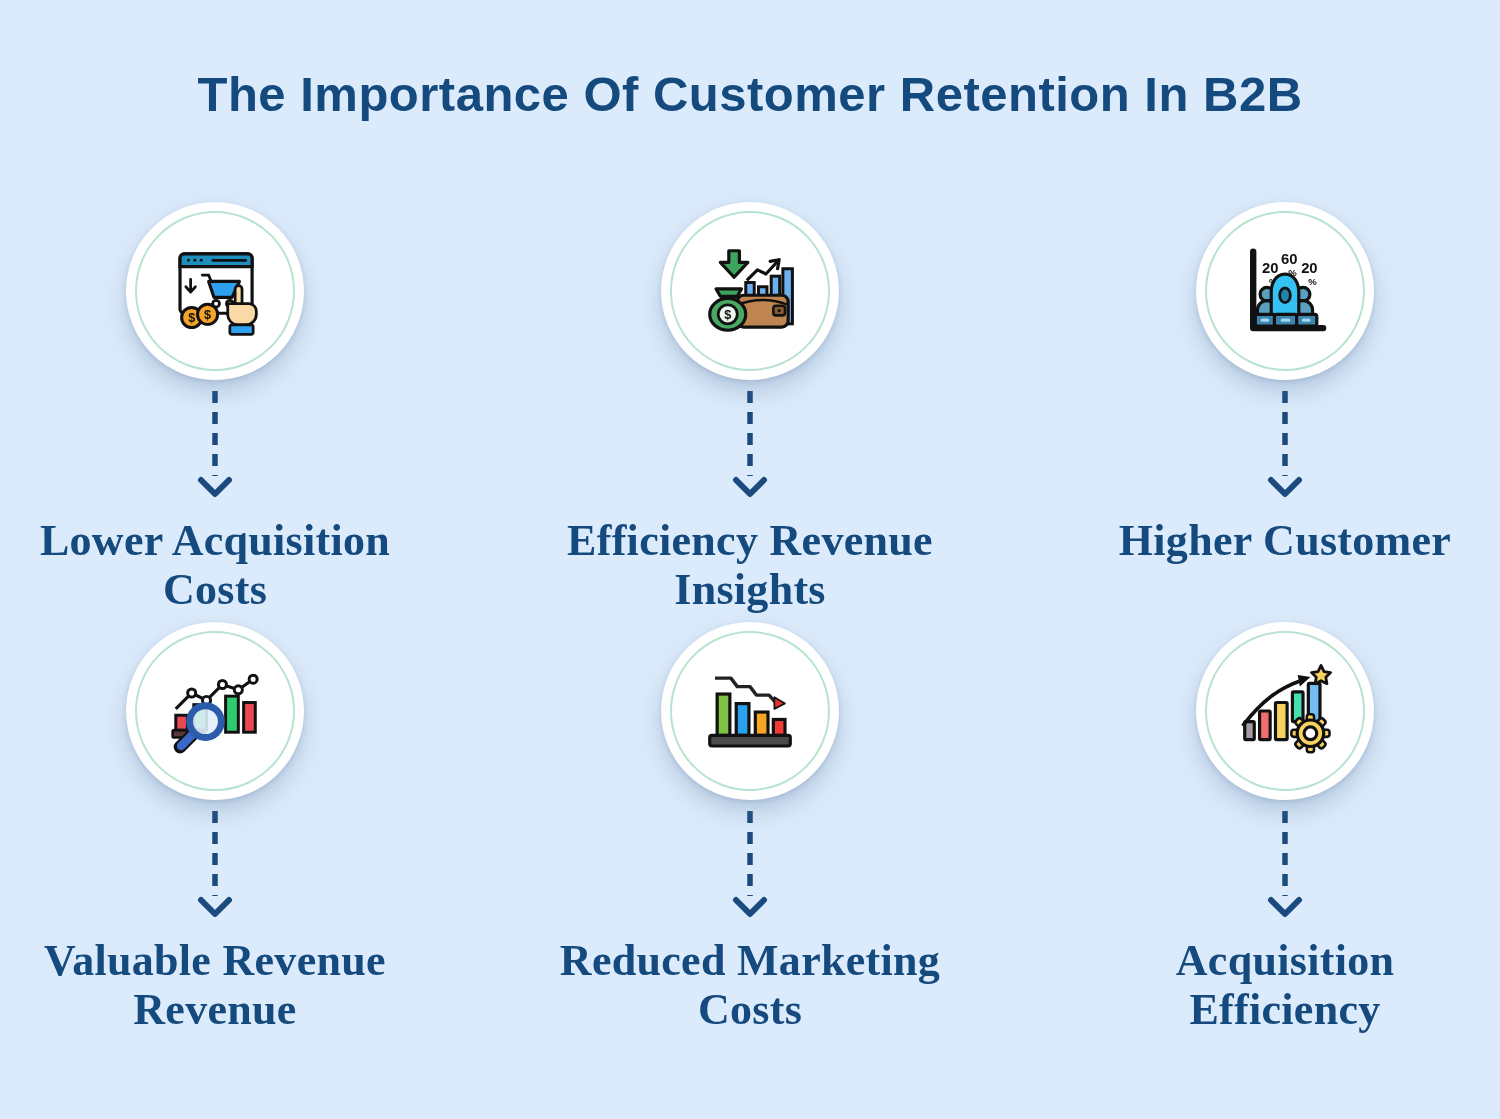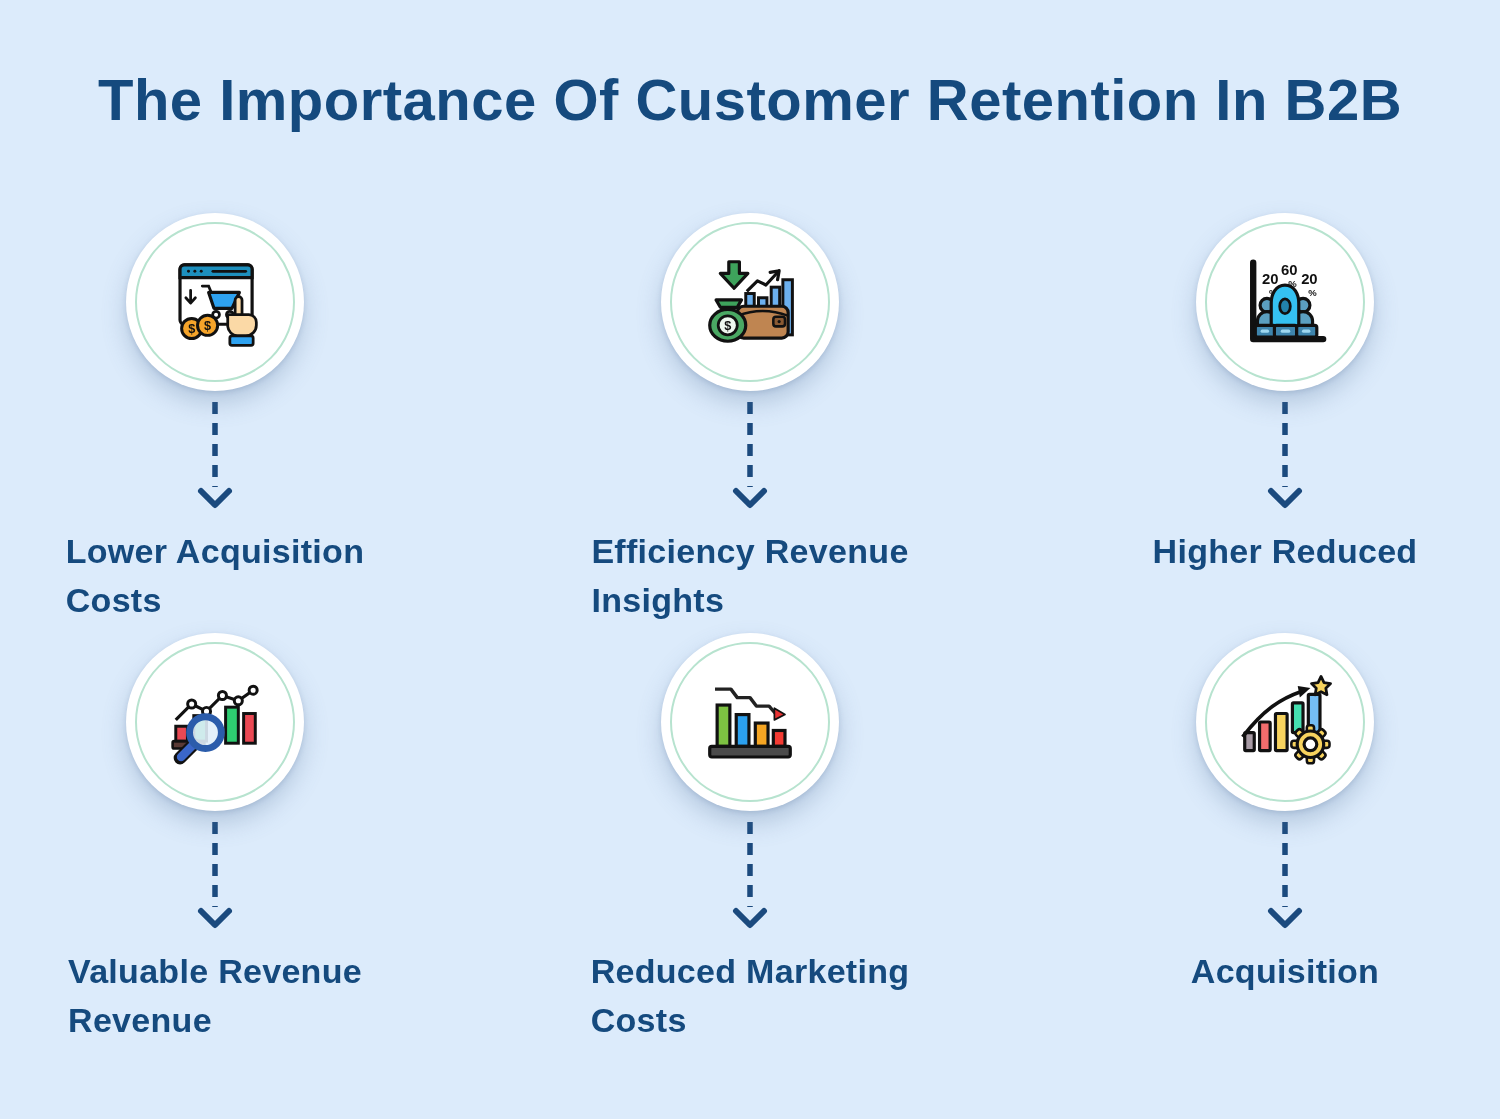--- a/index.html
+++ b/index.html
@@ -5,21 +5,21 @@
   html,body { margin:0; padding:0; }
   body {
     width:1500px; height:1119px;
     background:#dcebfb;
     font-family:"Liberation Sans", sans-serif;
     overflow:hidden;
   }
   .page-title {
     margin:66px 0 0 0;
     text-align:center;
-    font-size:58px;
+    font-size:49px;
     font-weight:700;
     letter-spacing:.5px;
     color:#154a7e;
   }
   .grid {
     margin-top:80px;
     display:grid;
     grid-template-columns:430px 640px 430px;
     justify-items:center;
     row-gap:8px;
@@ -36,25 +36,27 @@
   .circle::after {
     content:"";
     position:absolute; inset:9px;
     border:2px solid #b7e3cf;
     border-radius:50%;
   }
   .circle svg { width:106px; height:106px; position:relative; z-index:1; }
   .connector { margin-top:8px; display:block; }
   .label {
     margin-top:12px;
-    font-size:34px;
+    font-size:44px;
     line-height:49px;
     font-weight:600;
     color:#154a7e;
+    text-align:center;
     letter-spacing:.3px;
+    font-family:Liberation Serif, serif;
   }
   .label span { display:block; }
 </style>
 </head>
 <body>
 
 <h1 class="page-title">The Importance Of Customer Retention In B2B</h1>
 
 <div class="grid">
 
@@ -145,21 +147,21 @@
         <rect x="27" y="76" width="8" height="3" rx="1.5" fill="#9fd8f0"></rect>
         <rect x="46" y="76" width="9" height="3" rx="1.5" fill="#9fd8f0"></rect>
         <rect x="66" y="76" width="8" height="3" rx="1.5" fill="#9fd8f0"></rect>
       </svg>
     </div>
     <svg class="connector" width="44" height="116">
       <line x1="22" y1="3" x2="22" y2="88" stroke="#1b4a7e" stroke-width="5.5" stroke-dasharray="12 9"></line>
       <polyline points="8,92 22,106 36,92" fill="none" stroke="#1b4a7e" stroke-width="6" stroke-linecap="round" stroke-linejoin="round"></polyline>
     </svg>
     <div class="label">
-      <span>Higher Reduced</span>
+      <span>Higher Customer</span>
     </div>
   </div>
 
   <div class="cell">
     <div class="circle">
       <svg viewBox="0 0 100 100">
         <rect x="10" y="68" width="30" height="7" rx="1.5" fill="#5a3a35" stroke="#111" stroke-width="2.4"></rect>
         <rect x="13" y="54" width="11" height="14" fill="#ea4954" stroke="#111" stroke-width="2.8"></rect>
         <rect x="30" y="44" width="12" height="24" fill="#2ecc71" stroke="#111" stroke-width="2.8"></rect>
         <rect x="60" y="36" width="12" height="34" fill="#2ecc71" stroke="#111" stroke-width="2.8"></rect>
@@ -227,16 +229,17 @@
           <circle r="6" fill="#ffffff" stroke="#111" stroke-width="3"></circle>
         </g>
       </svg>
     </div>
     <svg class="connector" width="44" height="116">
       <line x1="22" y1="3" x2="22" y2="88" stroke="#1b4a7e" stroke-width="5.5" stroke-dasharray="12 9"></line>
       <polyline points="8,92 22,106 36,92" fill="none" stroke="#1b4a7e" stroke-width="6" stroke-linecap="round" stroke-linejoin="round"></polyline>
     </svg>
     <div class="label">
       <span>Acquisition</span>
+      <span>Efficiency</span>
     </div>
   </div>
 
 </div>
 
 </body></html>

